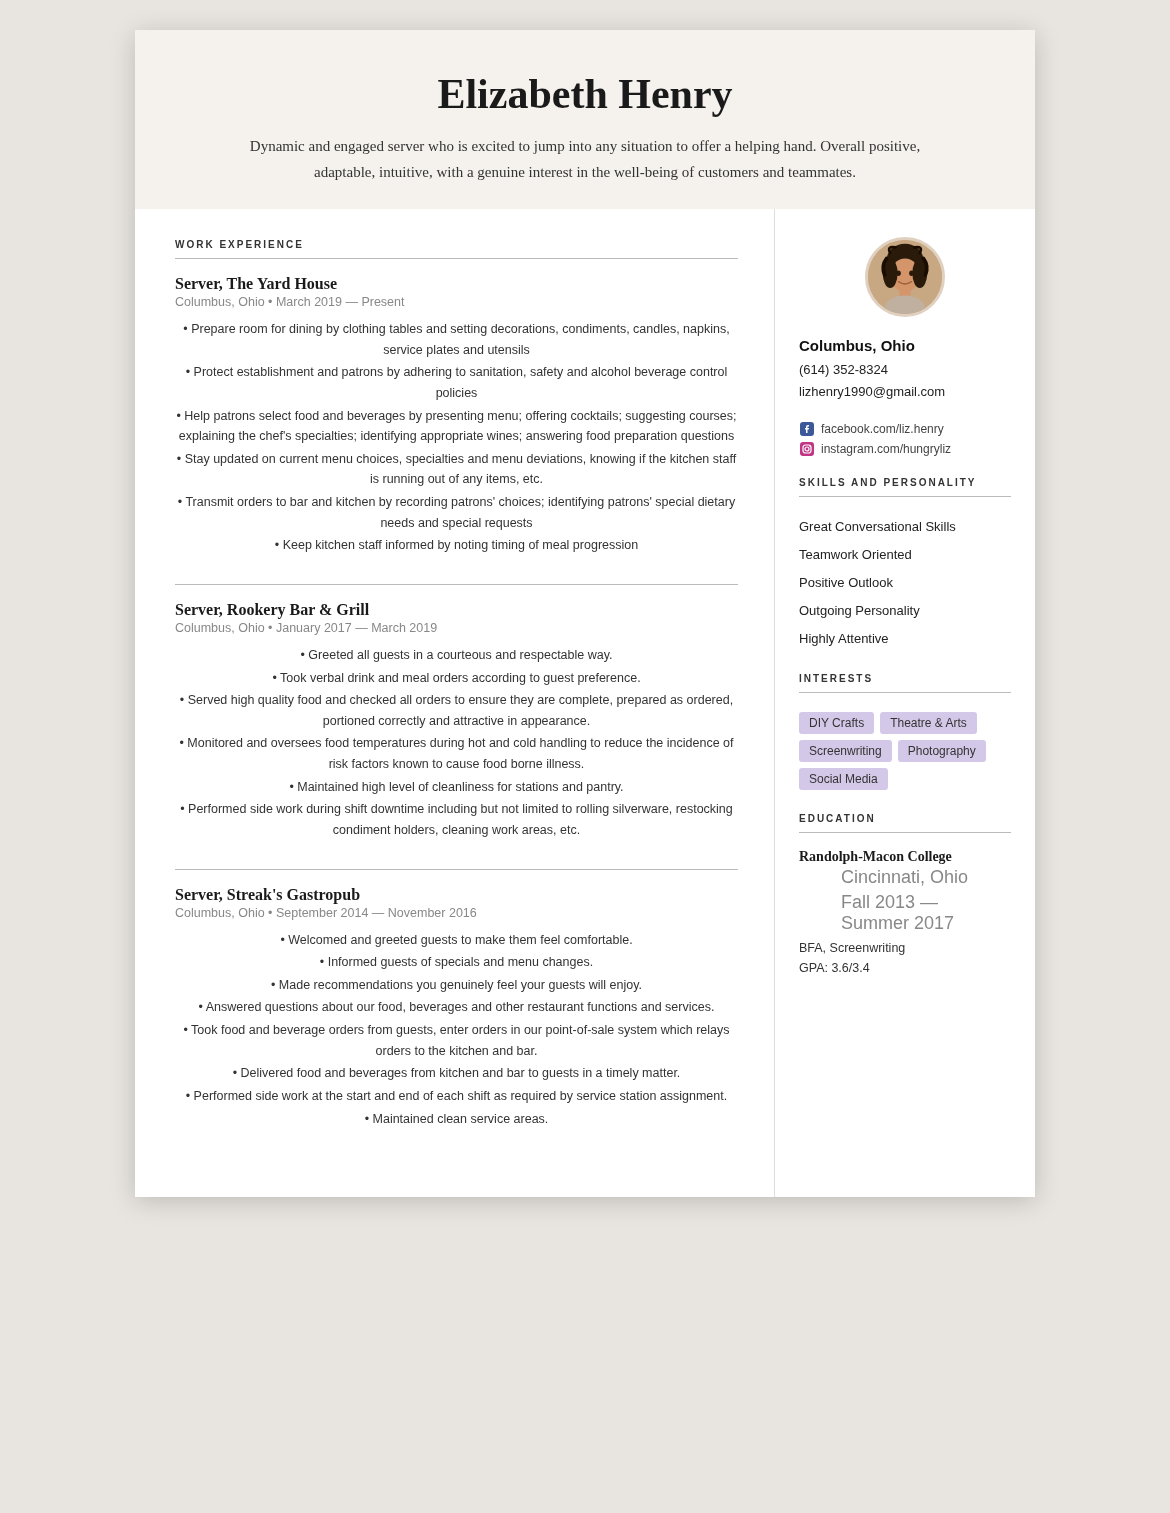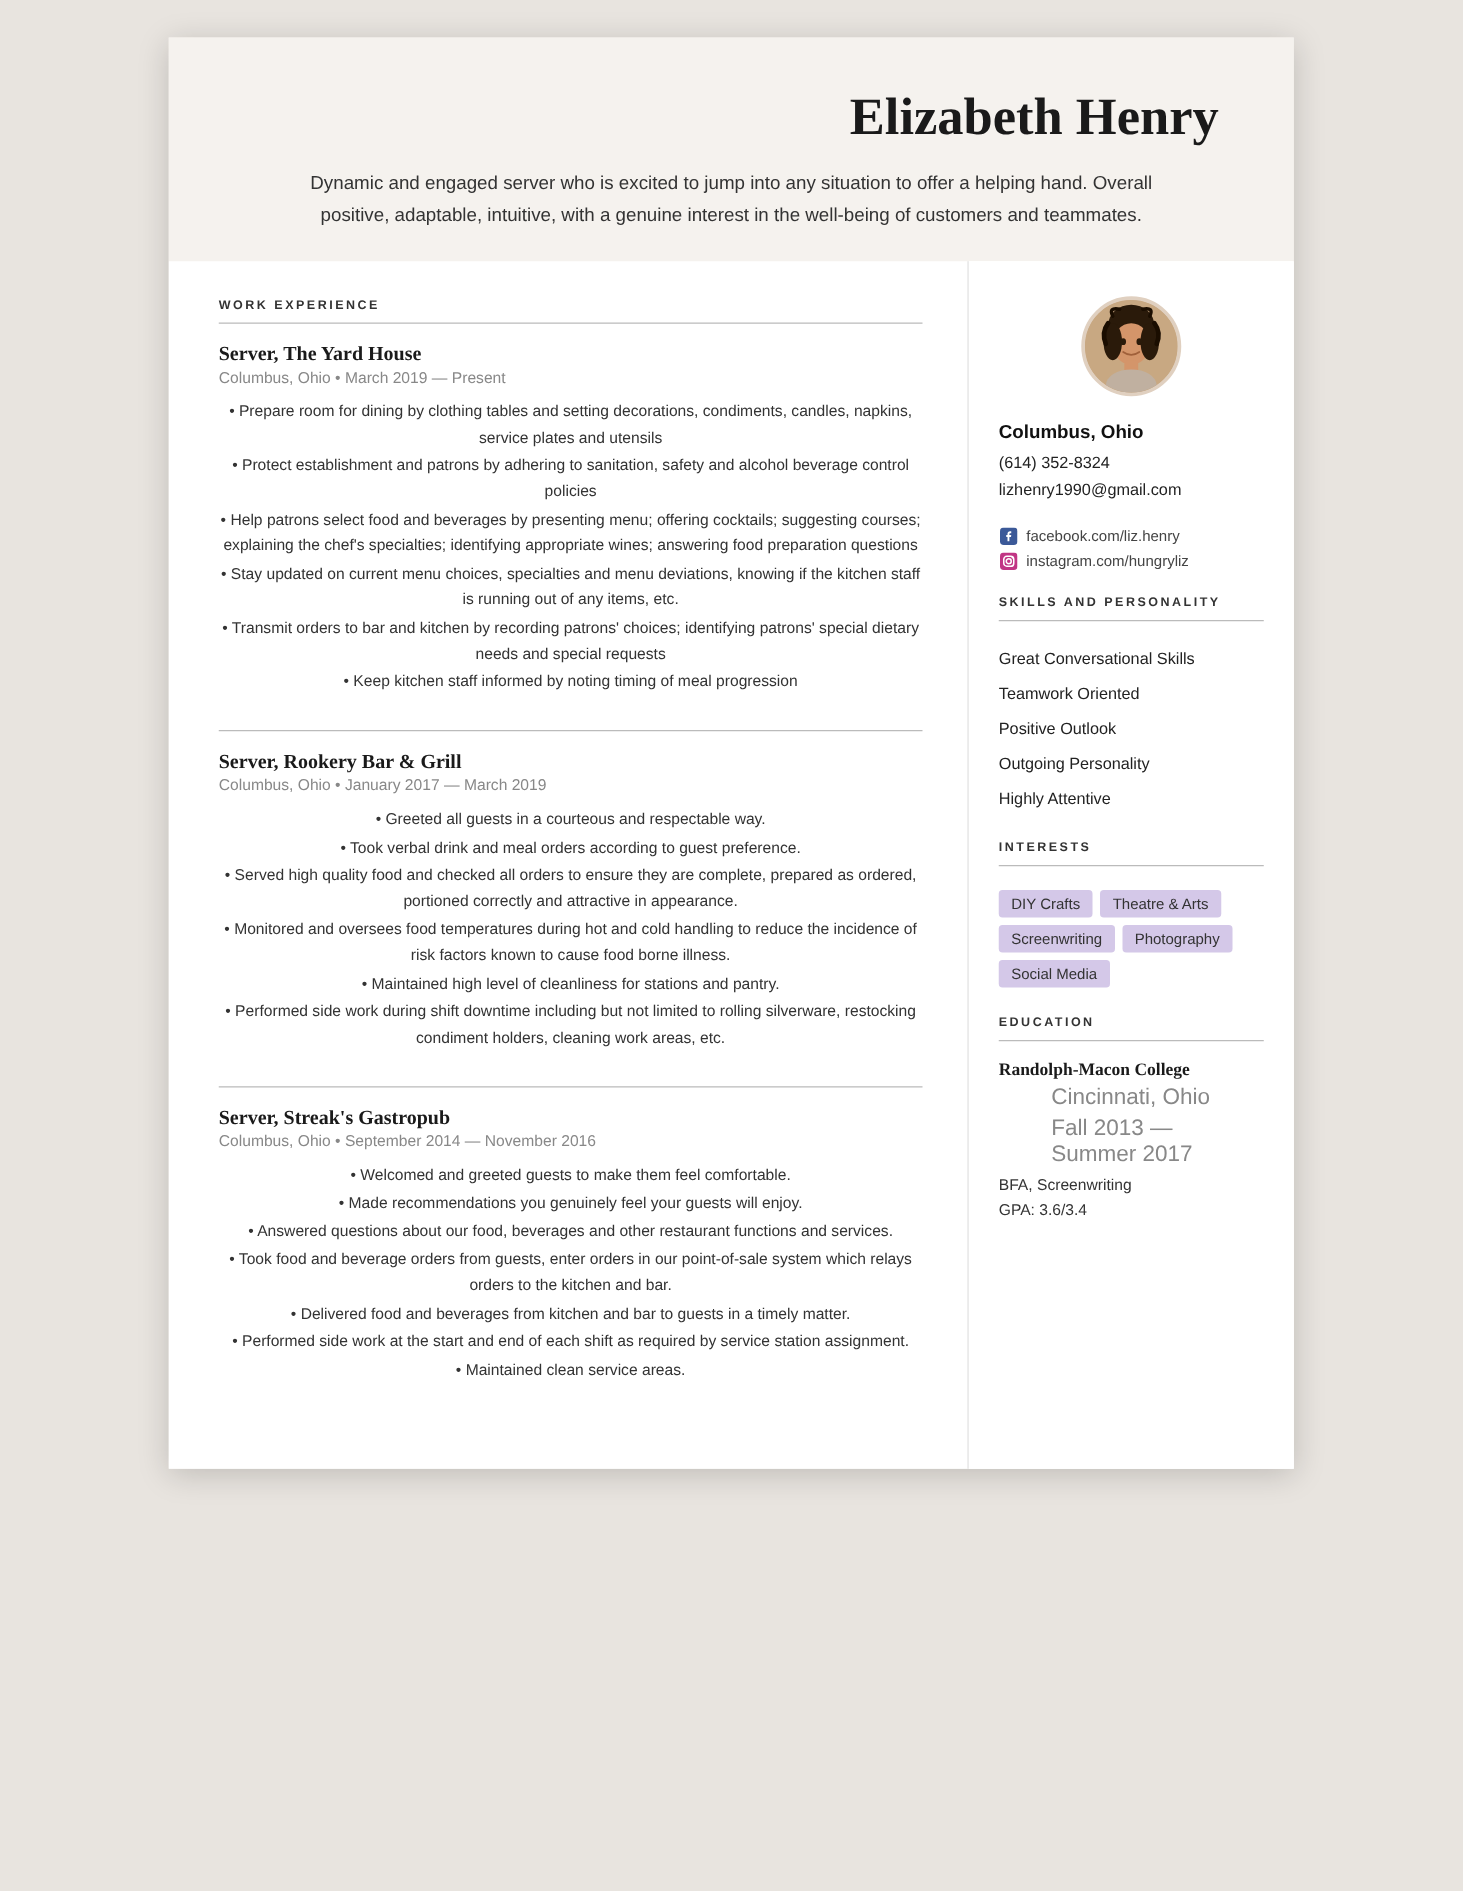--- a/index.html
+++ b/index.html
@@ -21,24 +21,23 @@
       text-align: center;
       padding: 40px 60px 24px;
       background: #f5f2ee;
     }
     .header-name {
       font-family: Georgia, serif;
       font-size: 42px;
       font-weight: bold;
       color: #1a1a1a;
       margin-bottom: 16px;
-      text-align: right;
     }
     .header-summary {
-      font-family: Liberation Sans, sans-serif;
+      font-family: Liberation Serif, serif;
       font-size: 15px;
       color: #333;
       line-height: 1.7;
       max-width: 700px;
       margin: 0 auto;
     }
     .body-section {
       display: flex;
       background: white;
     }
@@ -236,20 +235,21 @@
         </div>
       </div>
 
       <hr class="divider">
 
       <div class="job-block">
         <div class="job-title">Server, Streak's Gastropub</div>
         <div class="job-meta">Columbus, Ohio • September 2014 — November 2016</div>
         <div class="job-bullets">
           <p>• Welcomed and greeted guests to make them feel comfortable.</p>
+          <p>• Informed guests of specials and menu changes.</p>
           <p>• Made recommendations you genuinely feel your guests will enjoy.</p>
           <p>• Answered questions about our food, beverages and other restaurant functions and services.</p>
           <p>• Took food and beverage orders from guests, enter orders in our point-of-sale system which relays orders to the kitchen and bar.</p>
           <p>• Delivered food and beverages from kitchen and bar to guests in a timely matter.</p>
           <p>• Performed side work at the start and end of each shift as required by service station assignment.</p>
           <p>• Maintained clean service areas.</p>
         </div>
       </div>
 
     </div>

